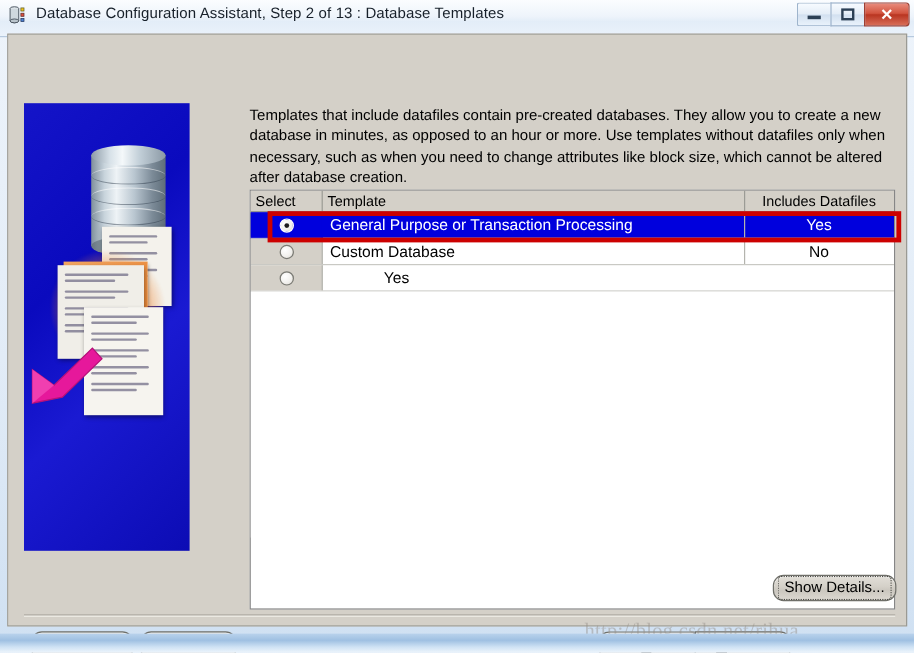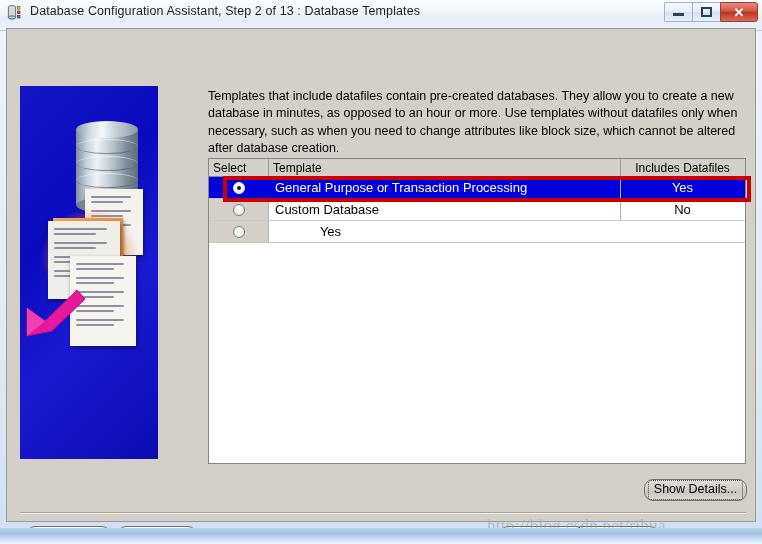--- a/index.html
+++ b/index.html
@@ -102,21 +102,21 @@
   .arrow svg{display:block;}
 
   
   .desc{
     position:absolute;left:201px;top:59px;width:548px;
     font-size:12.5px;color:#000000;line-height:17.4px;
   }
 
   
   .tablebox{
-    position:absolute;left:201px;top:129px;width:538px;height:306px;
+    position:absolute;left:201px;top:129px;width:538px;height:350px;
     background:#ffffff;
     border:1px solid #868686;
     box-sizing:border-box;
   }
   .thead{
     display:flex;height:18px;
     background:#d4d0c8;
     border-bottom:1px solid #868686;
     box-sizing:border-box;
   }

